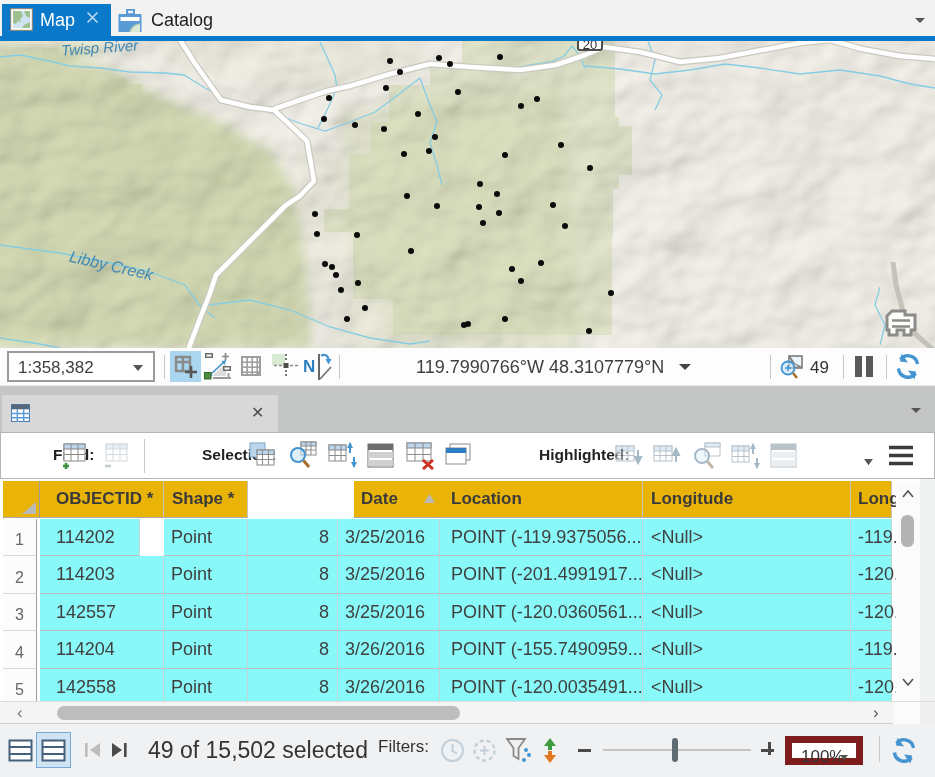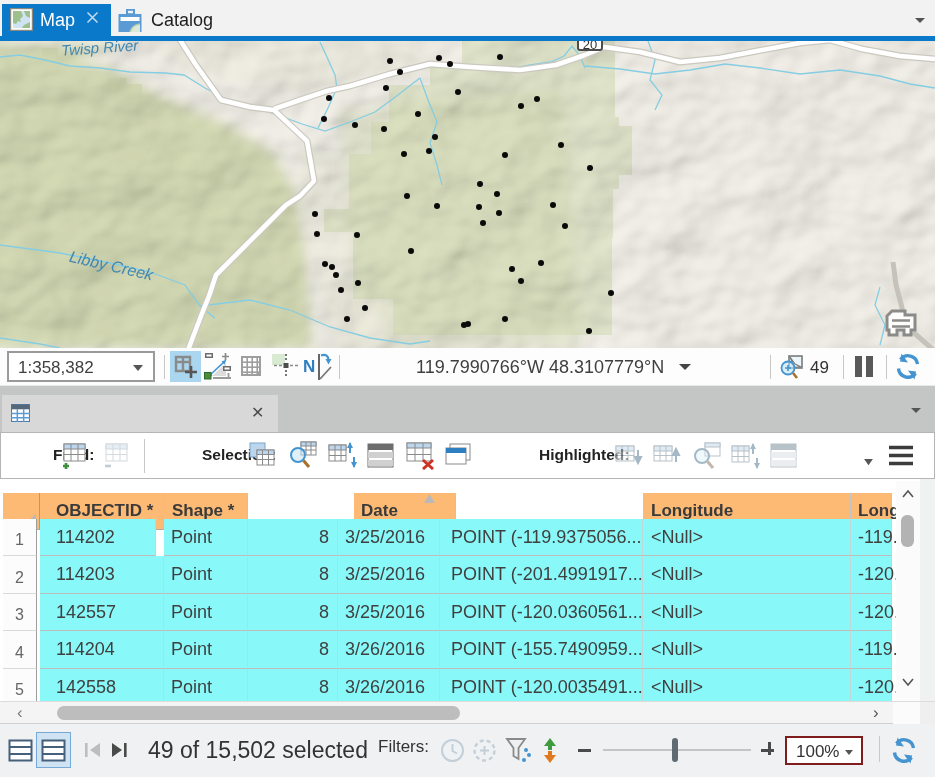--- a/index.html
+++ b/index.html
@@ -31,34 +31,34 @@
 #ttabbar { position:absolute; left:0; top:385px; width:935px; height:47px; background:#c4c5c5; border-top:1px solid #e8e8e8; }
 #ttab { position:absolute; left:2px; top:9px; width:276px; height:38px; background:#d8d8d8; }
 #ttab .txt { position:absolute; left:38px; top:8px; font-size:17.5px; color:#3a3a3a; }
 #ttab .x { position:absolute; left:249px; top:8px; font-size:16px; color:#4a4a4a; }
 #ttabcaret { position:absolute; right:14px; top:22px; width:0; height:0; border-left:5px solid transparent; border-right:5px solid transparent; border-top:5px solid #555; }
 
 #toolbar { position:absolute; left:0; top:432px; width:935px; height:47px; background:#fff; border:1px solid #b5b5b5; }
 #toolbar .lbl { position:absolute; top:13px; font-size:15.5px; color:#222;margin-left:44px; }
 
 #grid { position:absolute; left:0; top:479px; width:935px; height:222px; background:#fff; overflow:hidden; }
-.gh { position:absolute; top:2px; height:37px; background:#fdba74; border-right:1px solid #c3c3c3; border-bottom:1px solid #ababab; font-weight:bold; font-size:17px; color:#3a3a3a;margin-top:12px; }
+.gh { position:absolute; top:2px; height:37px; background:#eab308; border-right:1px solid #c3c3c3; border-bottom:1px solid #ababab; font-weight:bold; font-size:17px; color:#3a3a3a; }
 .gh span { position:absolute; left:16px; top:8px; white-space:nowrap; }
 .cell { position:absolute; background:#88f8f8; border-right:1px solid #bfd7d7; border-bottom:1px solid #bdbdbd; font-size:18px; color:#404040; }
 .cell span { position:absolute; left:16px; top:8px; white-space:nowrap; }
 .cell.r span { left:auto; right:8px; }
 .rn { position:absolute; left:3px; width:34px; background:#fcfcfc; border-bottom:1px solid #d9d9d9; border-right:1px solid #9d9d9d; font-size:16px; color:#666; text-align:center; }
 
 #hscroll { position:absolute; left:0; top:701px; width:893px; height:23px; background:#f4f4f4; border-top:1px solid #dcdcdc; border-bottom:1px solid #d0d0d0; }
 #hthumb { position:absolute; left:57px; top:4px; width:403px; height:14px; background:#bdbdbd; border-radius:7px; }
 
 #bstatus { position:absolute; left:0; top:724px; width:935px; height:53px; background:#f0f1f2; }
 #bstatus .txt1 { position:absolute; left:148px; top:13px; font-size:23px; color:#333; }
 #bstatus .txt2 { position:absolute; left:378px; top:13px; font-size:17px; color:#333; }
-.pctbox { position:absolute; left:785px; top:12px; width:78px; height:29px; background:#fff; border:2px solid #7f1d1d; }
+.pctbox { position:absolute; left:785px; top:12px; width:78px; height:29px; background:#fff; border:7px solid #7f1d1d; }
 .pctbox .pv { position:absolute; left:9px; top:4px; font-size:17px; color:#333; }
 .pctbox .pc { position:absolute; right:8px; top:12px; width:0; height:0; border-left:4px solid transparent; border-right:4px solid transparent; border-top:5px solid #555; }
 .bsep { position:absolute; top:12px; width:1px; height:26px; background:#c8c8c8; }
 </style>
 </head>
 <body>
 <div id="app">
 
   <div id="tabbar">
     <div class="maptab">
@@ -420,31 +420,34 @@
       </div>
       <div class="gh" style="left:40px;width:124px">
         <span style="left:16px">OBJECTID *</span>
       </div>
       <div class="gh" style="left:164px;width:84px">
         <span style="left:8px">Shape *</span>
       </div>
       <div class="gh" style="left:354px;width:102px">
         <span style="left:7px">Date</span>
       </div>
+      <div class="gh" style="left:440px;width:203px">
+        <span style="left:11px">Location</span>
+      </div>
       <div class="gh" style="left:643px;width:208px">
         <span style="left:8px">Longitude</span>
       </div>
       <div class="gh" style="left:851px;width:41px">
         <span style="left:7px">Long</span>
       </div>
       <svg style="position:absolute;left:424px;top:15px" width="11" height="9" viewBox="0 0 11 9">
         <path d="M5.5 0 L11 9 L0 9 Z" fill="#b9b9b9"></path>
       </svg>
       <div class="rn" style="top:40px;height:37px;line-height:42px">1</div>
-      <div class="cell" style="left:40px;top:40px;width:116px;height:37px">
+      <div class="cell" style="left:40px;top:40px;width:100px;height:37px">
         <span style="left:16px">114202</span>
       </div>
       <div class="cell" style="left:164px;top:40px;width:84px;height:37px">
         <span style="left:7px">Point</span>
       </div>
       <div class="cell r" style="left:248px;top:40px;width:90px;height:37px">
         <span style="">8</span>
       </div>
       <div class="cell" style="left:338px;top:40px;width:102px;height:37px">
         <span style="left:7px">3/25/2016</span>

